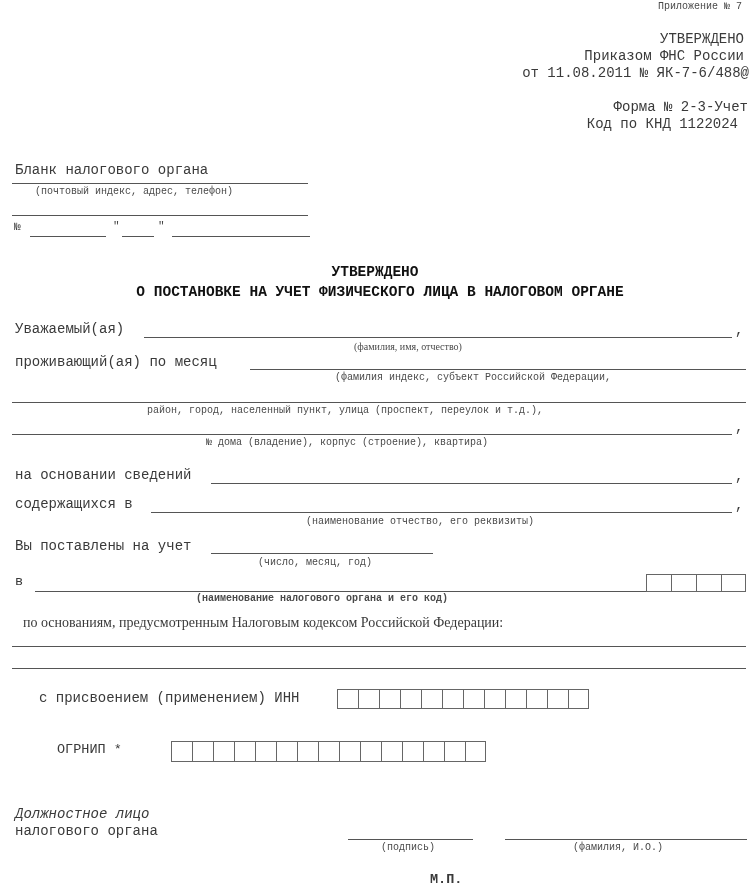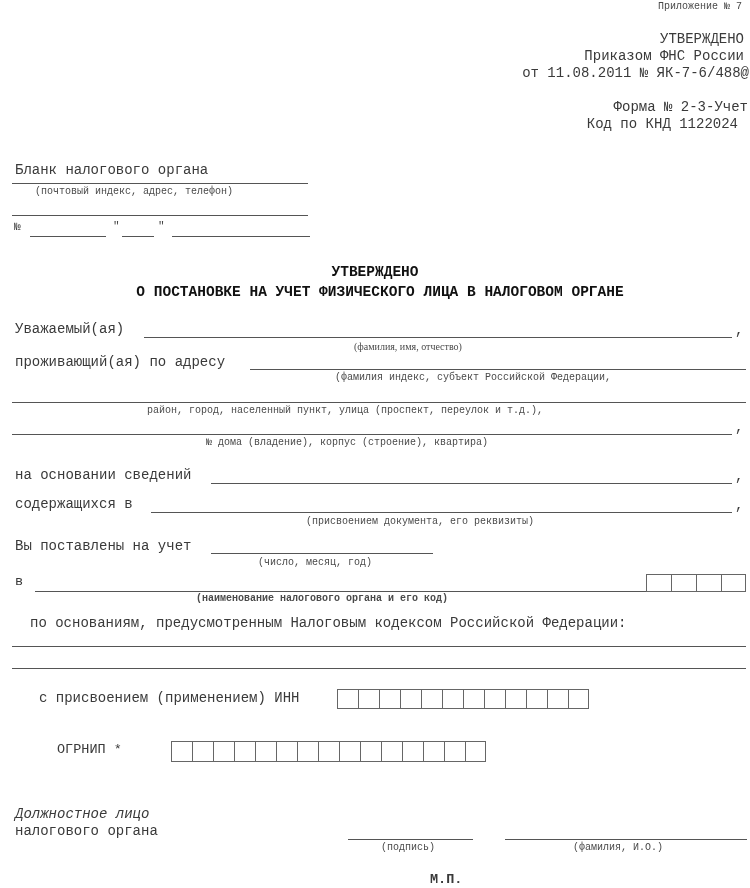--- a/index.html
+++ b/index.html
@@ -39,52 +39,52 @@
 <div class="line" style="left:172px; width:138px; top:236px;"></div>
 
 <div class="abs bold" style="left:0; width:750px; text-align:center; top:264px;">УТВЕРЖДЕНО</div>
 <div class="abs bold" style="left:0; width:760px; text-align:center; top:284px;">О ПОСТАНОВКЕ НА УЧЕТ ФИЗИЧЕСКОГО ЛИЦА В НАЛОГОВОМ ОРГАНЕ</div>
 
 <div class="abs t14" style="left:15px; top:321px;">Уважаемый(ая)</div>
 <div class="line" style="left:144px; width:588px; top:337px;"></div>
 <div class="abs t14" style="left:735px; top:322px;">,</div>
 <div class="abs small" style="left:354px; top:341px;font-family:Liberation Serif, serif;">(фамилия, имя, отчество)</div>
 
-<div class="abs t14" style="left:15px; top:354px;">проживающий(ая) по адресу</div>
+<div class="abs t14" style="left:15px; top:354px;">проживающий(ая) по месяц</div>
 <div class="line" style="left:250px; width:496px; top:369px;"></div>
 <div class="abs small" style="left:335px; top:372px;">(фамилия индекс, субъект Российской Федерации,</div>
 <div class="line" style="left:12px; width:734px; top:402px;"></div>
 <div class="abs small" style="left:147px; top:405px;">район, город, населенный пункт, улица (проспект, переулок и т.д.),</div>
 <div class="line" style="left:12px; width:720px; top:434px;"></div>
 <div class="abs t14" style="left:735px; top:419px;">,</div>
 <div class="abs small" style="left:206px; top:437px;">№ дома (владение), корпус (строение), квартира)</div>
 
 <div class="abs t14" style="left:15px; top:467px;">на основании сведений</div>
 <div class="line" style="left:211px; width:521px; top:483px;"></div>
 <div class="abs t14" style="left:735px; top:468px;">,</div>
 <div class="abs t14" style="left:15px; top:496px;">содержащихся в</div>
 <div class="line" style="left:151px; width:581px; top:512px;"></div>
 <div class="abs t14" style="left:735px; top:497px;">,</div>
-<div class="abs small" style="left:306px; top:516px;">(присвоением документа, его реквизиты)</div>
+<div class="abs small" style="left:306px; top:516px;">(наименование отчество, его реквизиты)</div>
 
 <div class="abs t14" style="left:15px; top:538px;">Вы поставлены на учет</div>
 <div class="line" style="left:211px; width:222px; top:553px;"></div>
 <div class="abs small" style="left:258px; top:557px;">(число, месяц, год)</div>
 
 <div class="abs t13" style="left:15px; top:574px;">в</div>
 <div class="line" style="left:35px; width:611px; top:591px;"></div>
 <div class="boxes" style="left:646px; top:574px;" id="orgbox">
     <div class="box" style="width: 25px; height: 18px;"></div>
     <div class="box" style="width: 25px; height: 18px;"></div>
     <div class="box" style="width: 25px; height: 18px;"></div>
     <div class="box" style="width: 25px; height: 18px;"></div>
   </div>
 <div class="abs small" style="left:196px; top:593px;font-weight:bold;">(наименование налогового органа и его код)</div>
 
-<div class="abs t14" style="left:30px; top:615px;">по основаниям, предусмотренным Налоговым кодексом Российской Федерации:</div>
+<div class="abs t14" style="left:23px; top:615px;font-family:Liberation Serif, serif;">по основаниям, предусмотренным Налоговым кодексом Российской Федерации:</div>
 <div class="line" style="left:12px; width:734px; top:646px;"></div>
 <div class="line" style="left:12px; width:734px; top:668px;"></div>
 
 <div class="abs t14" style="left:39px; top:690px;">с присвоением (применением) ИНН</div>
 <div class="boxes" style="left:337px; top:689px;" id="innbox">
     <div class="box" style="width: 21px; height: 20px;"></div>
     <div class="box" style="width: 21px; height: 20px;"></div>
     <div class="box" style="width: 21px; height: 20px;"></div>
     <div class="box" style="width: 21px; height: 20px;"></div>
     <div class="box" style="width: 21px; height: 20px;"></div>

